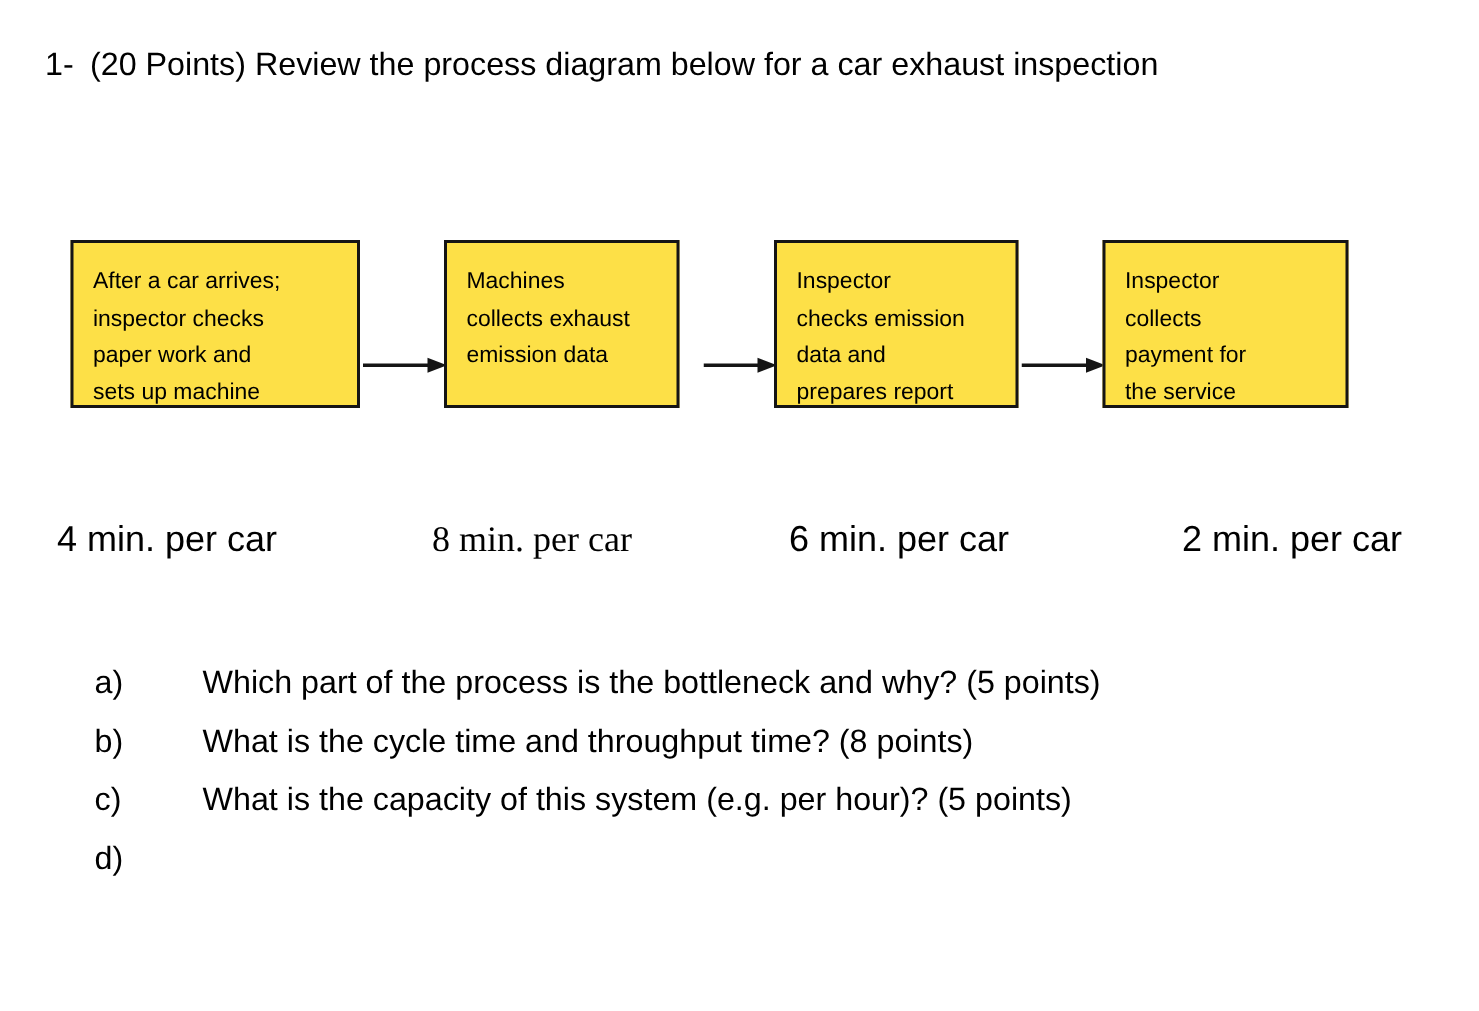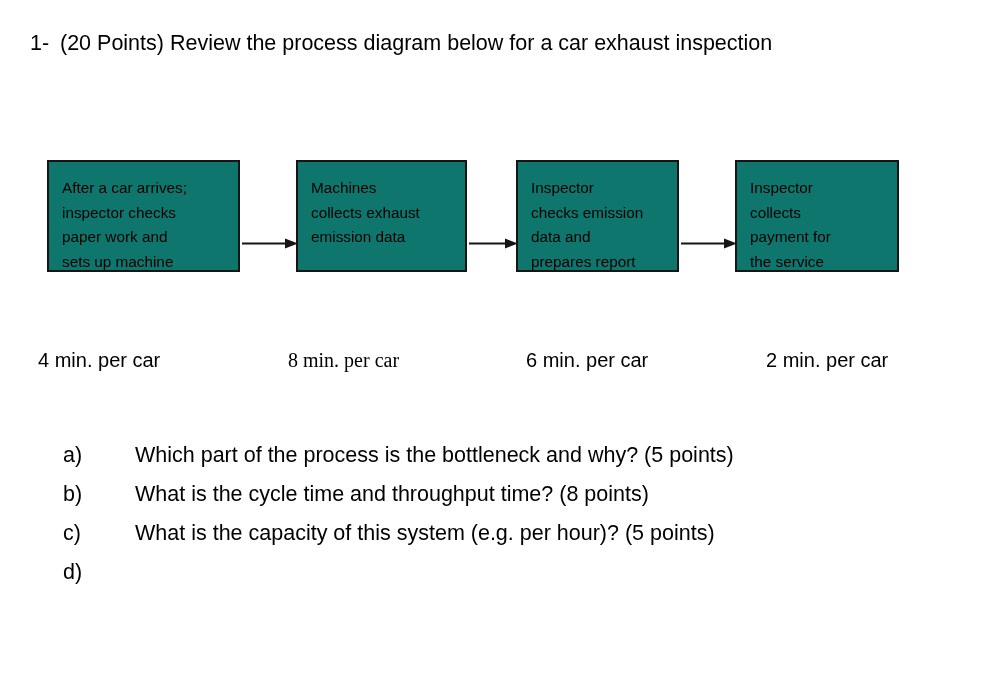--- a/index.html
+++ b/index.html
@@ -46,31 +46,31 @@
     top: 160px;
     width: 852px;
     height: 112px;
   }
   .pbox {
     position: absolute;
     top: 0;
     height: 112px;
     box-sizing: border-box;
     border: 2px solid #151515;
-    background: #0f766e;
+    background: #fde047;
     padding: 14px 0 0 13px;
   }
   .pbox-text {
     font-size: 15.3px;
     line-height: 24.6px;
     color: #000000;
     white-space: pre-line;
   }
   .pbox.b1 { left: 0px;   width: 193px; }
-  .pbox.b2 { left: 249px; width: 171px; }
+  .pbox.b2 { left: 249px; width: 157px; }
   .pbox.b3 { left: 469px; width: 163px; }
   .pbox.b4 { left: 688px; width: 164px; }
 
   .arrow {
     position: absolute;
     top: 78px;
     height: 11px;
   }
   .arrow.a1 { left: 195px; width: 56px; }
   .arrow.a2 { left: 422px; width: 49px; }
@@ -81,28 +81,28 @@
   .times {
     position: absolute;
     left: 38px;
     top: 344px;
     width: 900px;
     height: 34px;
   }
   .time-label {
     position: absolute;
     top: 0;
-    font-size: 20px;
+    font-size: 24px;
     line-height: 32px;
     white-space: nowrap;
   }
   .time-label.t1 { left: 0px; }
   .time-label.t2 { left: 250px; font-family: Liberation Serif, serif; }
   .time-label.t3 { left: 488px; }
-  .time-label.t4 { left: 728px; }
+  .time-label.t4 { left: 750px; }
 
   
   .subquestions {
     position: absolute;
     left: 63px;
     top: 436px;
     width: 880px;
   }
   .subq {
     display: flex;

